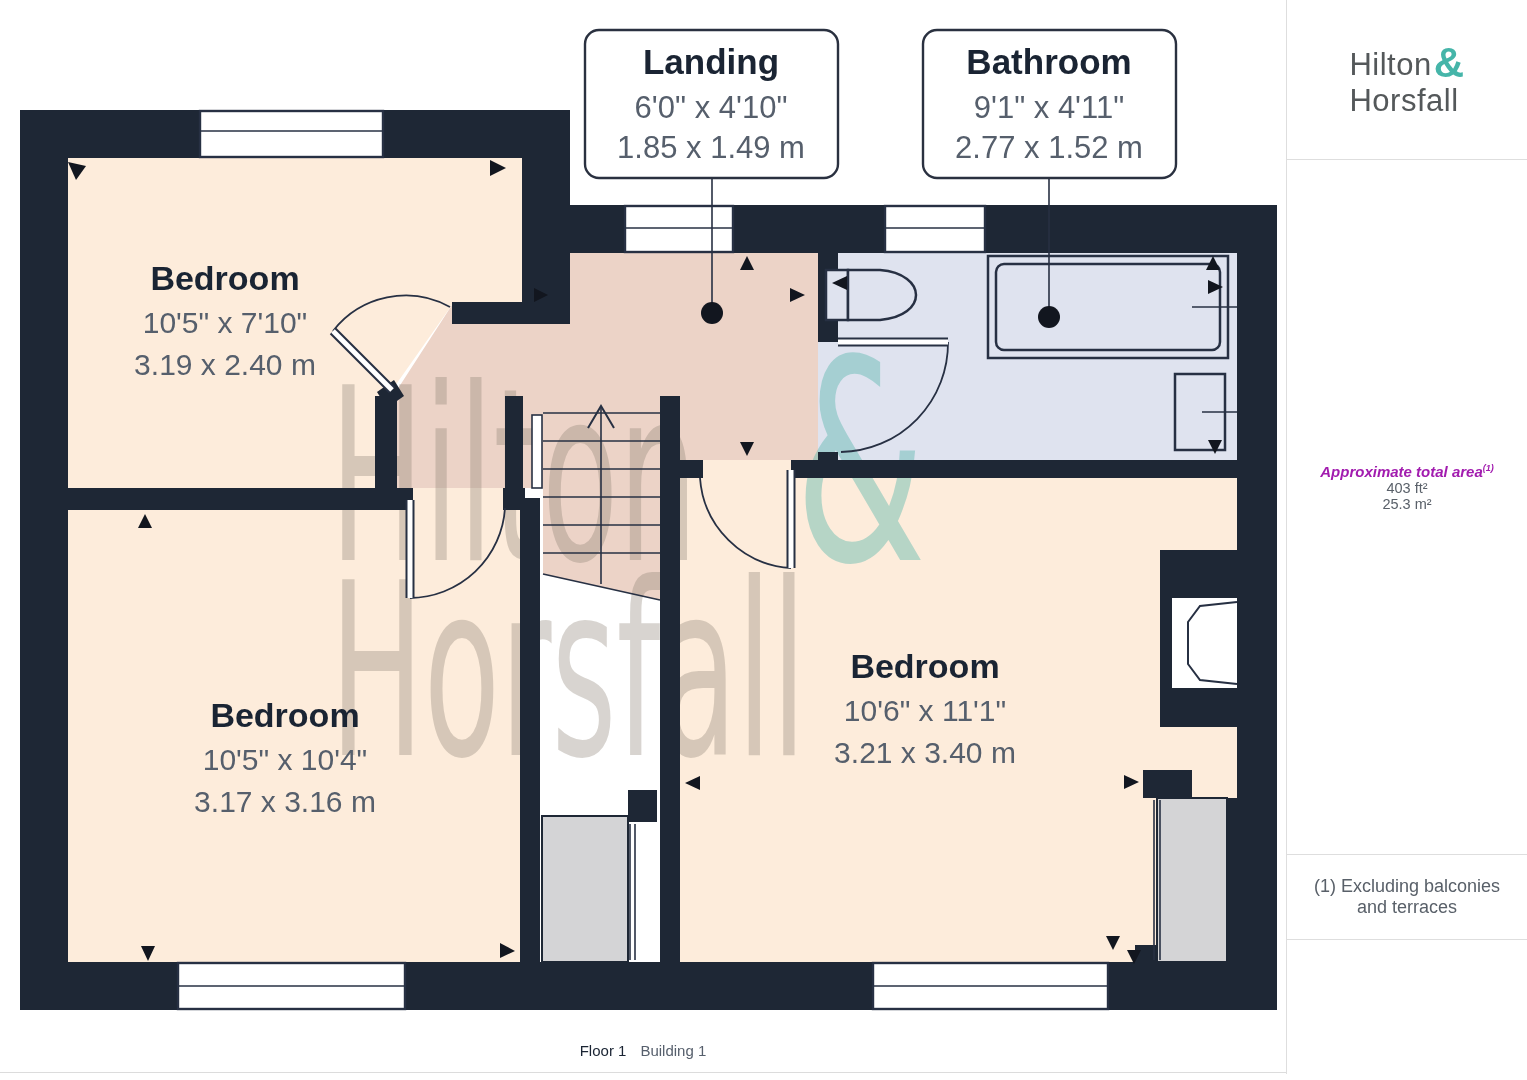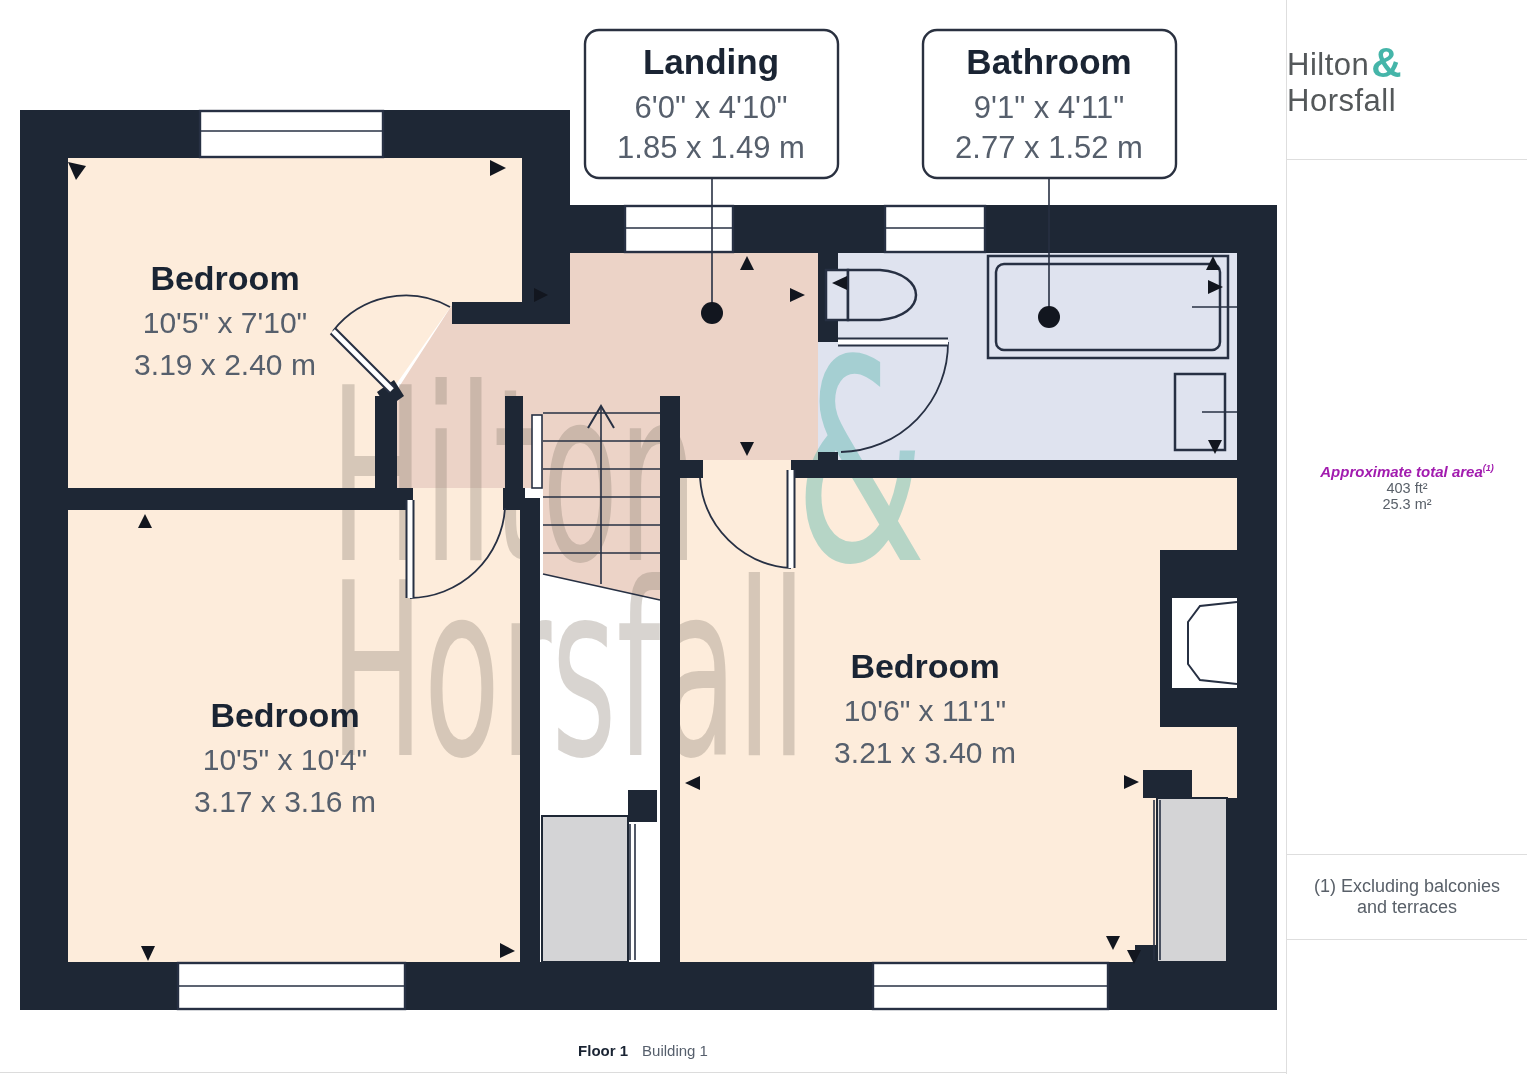--- a/index.html
+++ b/index.html
@@ -30,25 +30,25 @@
   .arrow{fill:#12161f;}
   .callout{fill:#ffffff;stroke:#2a3140;stroke-width:2.4;}
   .t-room{font-family:"Liberation Sans",sans-serif;font-weight:bold;font-size:34px;fill:var(--ink);text-anchor:middle;}
   .t-dim{font-family:"Liberation Sans",sans-serif;font-size:30px;fill:var(--dim);text-anchor:middle;}
   .t-call{font-family:"Liberation Sans",sans-serif;font-weight:bold;font-size:35px;fill:var(--ink);text-anchor:middle;}
   .t-calldim{font-family:"Liberation Sans",sans-serif;font-size:31px;fill:var(--dim);text-anchor:middle;}
   .t-wm{font-family:"DejaVu Sans",sans-serif;font-size:240px;fill:var(--wm);opacity:0.33;}
   .t-wm-amp{font-family:"DejaVu Sans",sans-serif;font-size:280px;fill:var(--wmamp);opacity:0.40;}
   
   .footer{position:absolute;left:0;top:1042px;width:1286px;text-align:center;font-size:15px;color:var(--dim);}
-  .footer .floor{font-weight:bold;color:var(--ink);margin-right:14px;}
+  .footer .floor{font-weight:normal;color:var(--ink);margin-right:14px;}
   .page-bottom-line{position:absolute;left:0;top:1072px;width:1527px;height:1px;background:#dcdcdc;}
   
   .sidebar{position:absolute;left:1286px;top:0;width:241px;height:1074px;background:#fff;border-left:1px solid var(--line);}
-  .logo-box{height:160px;display:flex;align-items:center;justify-content:flex-start;border-bottom:1px solid var(--line);}
+  .logo-box{height:160px;display:flex;align-items:center;justify-content:center;border-bottom:1px solid var(--line);}
   .logo{line-height:1.05;color:#54585a;font-size:31px;letter-spacing:0.5px;}
   .logo .amp{color:var(--accent);font-size:42px;font-weight:bold;vertical-align:-2px;margin-left:2px;}
   .area-box{height:695px;border-bottom:1px solid var(--line);text-align:center;padding-top:303px;}
   .area-title{font-size:15px;font-weight:bold;color:#a21caf;font-style:italic;}
   .area-title sup{font-size:9px;}
   .area-val{font-size:14.5px;color:#596069;}
   .note-box{border-bottom:1px solid var(--line);padding:21px 24px;text-align:center;font-size:18px;color:#596069;}
   .disc-box{padding:25px 20px;text-align:center;font-size:12.5px;color:#596069;line-height:1.28;}
 </style>
 </head>

